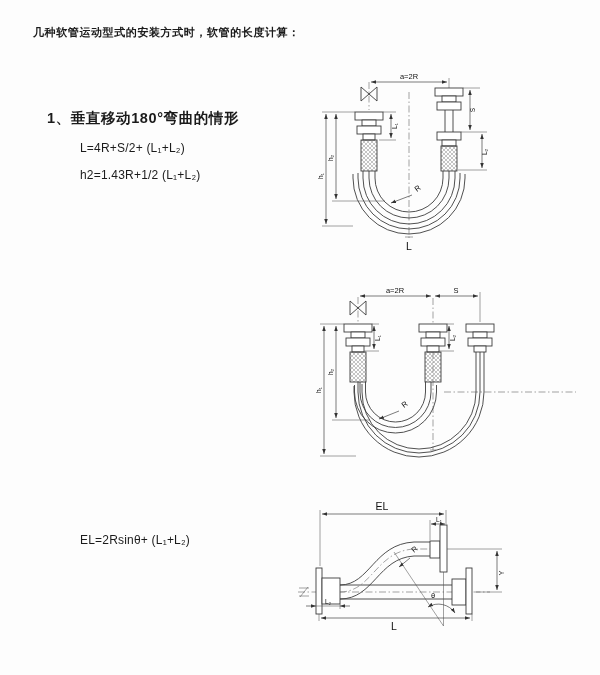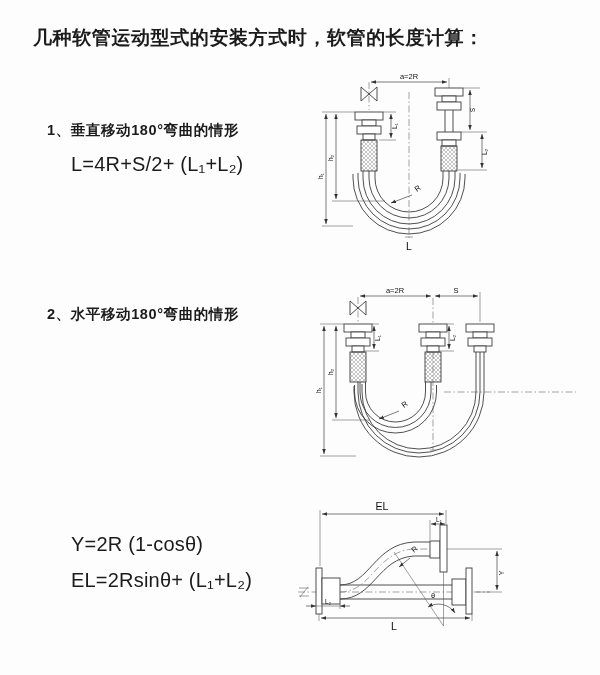--- a/index.html
+++ b/index.html
@@ -1,25 +1,25 @@
 <!DOCTYPE html>
 <html><head>
 <meta charset="utf-8">
 <style>
   html,body{margin:0;padding:0}
   body{
     width:600px;height:675px;position:relative;overflow:hidden;
     background:#fdfdfd;color:#1b1b1b;
     font-family:"Liberation Sans","DejaVu Sans",sans-serif;
   }
-  .title{position:absolute;left:33px;top:25px;font-size:19px;font-weight:600;letter-spacing:.6px}
+  .title{position:absolute;left:33px;top:25px;font-size:11px;font-weight:600;letter-spacing:.6px}
   .section{position:absolute;left:47px}
   .heading{font-size:14.5px;font-weight:600;letter-spacing:.6px}
-  .formula{font-size:20px;margin:13px 0 0 24px;letter-spacing:.2px;white-space:pre}
-  #s1{top:121px}#s2{top:305px}#s3{top:520px}
+  .formula{font-size:12px;margin:13px 0 0 33px;letter-spacing:.2px;white-space:pre}
+  #s1{top:109px}#s2{top:305px}#s3{top:520px}
   .diag{position:absolute}
   #d1{left:312px;top:66px}
   #d2{left:312px;top:280px}
   #d3{left:294px;top:492px}
   svg{display:block}
   svg text{font-size:7.5px;fill:#111;font-family:"Liberation Sans","DejaVu Sans",sans-serif}
   .ln{stroke:#3c3c3c;stroke-width:.9;fill:none}
   .fit{fill:#ffffff;stroke:#3c3c3c;stroke-width:.9}
   .braid{fill:url(#braid);stroke:#3c3c3c;stroke-width:.9}
   .dim{stroke:#444;stroke-width:.7;fill:none}
@@ -29,28 +29,27 @@
   .sm{font-size:6.5px}
 </style>
 </head>
 <body>
 
 <div class="title">几种软管运动型式的安装方式时，软管的长度计算：</div>
 
 <div class="section" id="s1">
   <div class="heading">1、垂直移动180°弯曲的情形</div>
   <div class="formula">L=4R+S/2+ (L₁+L₂)</div>
+  <div class="formula">h2=1.43R+1/2 (L₁+L₂)</div>
 </div>
 
 <div class="section" id="s2">
-  <div class="heading">2、水平移动180°弯曲的情形</div>
 </div>
 
 <div class="section" id="s3">
-  <div class="formula">Y=2R (1-cosθ)</div>
   <div class="formula">EL=2Rsinθ+ (L₁+L₂)</div>
 </div>
 
 <svg id="d1" class="diag" width="280" height="200" viewBox="0 0 280 200">
   <defs>
     <pattern id="braid" width="4" height="4" patternUnits="userSpaceOnUse">
       <path d="M0,4 L4,0 M0,0 L4,4" stroke="#8a8a8a" stroke-width="0.5"></path>
     </pattern>
     <marker id="arr" viewBox="0 0 10 10" refX="9" refY="5" markerWidth="8" markerHeight="8" orient="auto-start-reverse">
       <path d="M0,1.8 L9,5 L0,8.2 Z" fill="#333"></path>

